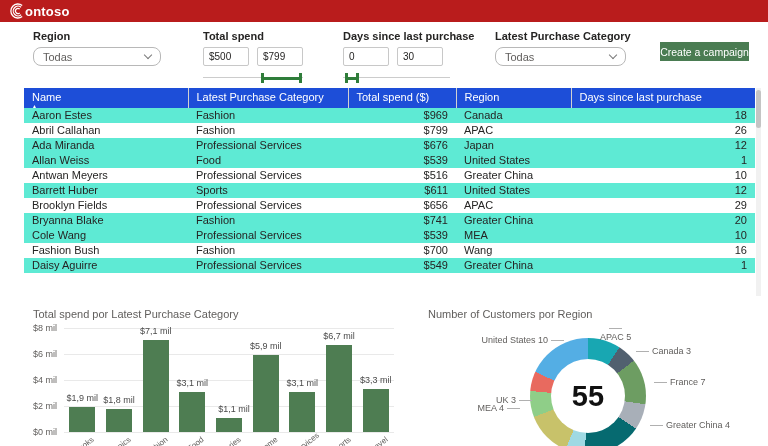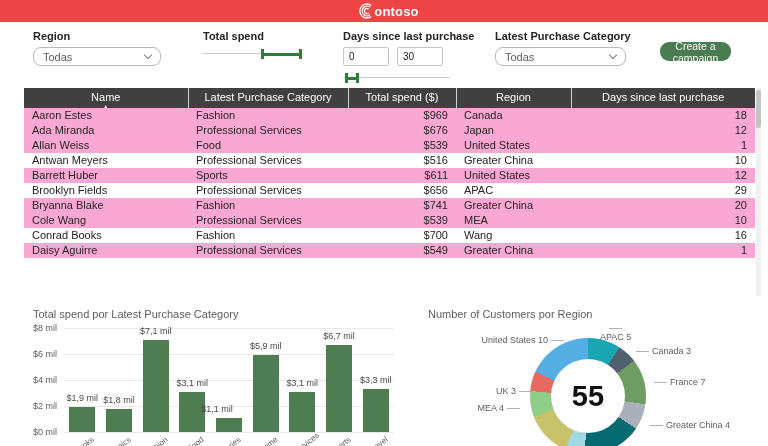--- a/index.html
+++ b/index.html
@@ -1,55 +1,55 @@
 <!DOCTYPE html>
 <html><head>
 <meta charset="utf-8">
 <style>
   * { margin:0; padding:0; box-sizing:border-box; }
   html,body { width:768px; height:446px; overflow:hidden; }
   body { font-family:"Liberation Sans", sans-serif; background:#fff; color:#252423; }
   .app { position:relative; width:768px; height:446px; background:#fff; overflow:hidden; }
 
   
-  .topbar { position:absolute; top:0; left:0; width:768px; height:22px; background:#ef4444;
-            display:flex; align-items:center; padding-left:9px;justify-content:center; }
+  .topbar { position:absolute; top:0; left:0; width:768px; height:22px; background:#b91c1c;
+            display:flex; align-items:center; padding-left:9px; }
   .logo { display:flex; align-items:center; color:#fff; font-weight:bold; font-size:13px; }
   .logo svg { display:block; }
   .logo span { margin-left:-2px; letter-spacing:.2px; }
 
   
   .fgroup { position:absolute; }
   .flabel { font-size:11px; font-weight:bold; color:#252423; margin-bottom:5px; display:block; }
   .dropdown { height:19px; border:1px solid #b8b8b8; border-radius:8px; background:#fff;
               display:flex; align-items:center; justify-content:space-between; padding:0 9px;
               font-size:11px; color:#605e5c; }
   .chev { width:6px; height:6px; border-right:1.2px solid #7a7a7a; border-bottom:1.2px solid #7a7a7a;
           transform:rotate(45deg); margin-top:-3px; }
   .rangeinputs { display:flex; gap:8px; }
   .rangeinputs input { width:46px; height:19px; border:1px solid #c8c8c8; border-radius:2px;
                        font-size:10px; color:#252423; padding:0 5px; font-family:inherit; }
   .slider { position:relative; height:10px; margin-top:7px; }
   .slider .track { position:absolute; left:0; right:0; top:4px; height:1px; background:#ccc; }
   .slider .range { position:absolute; top:3.5px; height:3px; background:#2f7d3a; }
   .slider .handle { position:absolute; top:0; width:3px; height:10px; background:#2f7d3a; }
-  .campaign-btn { position:absolute; left:660px; top:42px; width:71px; height:19px; background:#4a7c52;
-                  border:none; border-radius:9px; color:#fff; font-size:10.5px; font-family:inherit;
+  .campaign-btn { position:absolute; left:660px; top:42px; width:89px; height:19px; background:#4a7c52;
+                  border:none; border-radius:0; color:#fff; font-size:10.5px; font-family:inherit;
                   display:flex; align-items:center; justify-content:center; }
 
   
   .table-wrap { position:absolute; left:24px; top:88px; width:737px; height:208px; overflow:hidden; }
   table { border-collapse:collapse; table-layout:fixed; width:731px; }
-  th { background:#404040; color:#fff; font-weight:normal; text-align:center; font-size:11px;
+  th { background:#1d4ed8; color:#fff; font-weight:normal; text-align:left; font-size:11px;
        height:15px; padding:0 8px; vertical-align:top; padding-top:3px; position:relative; }
   th + th { border-left:1px solid rgba(0,0,0,.18); }
   th .sort { display:block; font-size:5px; line-height:4px; margin-top:1px; }
   td { font-size:11px; color:#252423; height:15px; line-height:15px; padding:0 8px;
        white-space:nowrap; overflow:hidden; }
-  tr.alt td { background:#f9a8d4; }
+  tr.alt td { background:#5eead4; }
   td.num { text-align:right; }
   .tbl-scrollbar { position:absolute; right:0; top:0; width:5px; height:208px; background:#f1f1f1; }
   .tbl-thumb { position:absolute; right:0; top:2px; width:5px; height:38px; background:#c4c4c4; border-radius:3px; }
 
   
   .barchart { position:absolute; left:24px; top:300px; width:378px; height:146px; overflow:hidden; }
   .chart-title { position:absolute; left:9px; top:8px; font-size:11px; color:#605e5c; }
   .plot { position:absolute; left:40px; top:28px; width:330px; height:104px; }
   .gridline { position:absolute; left:0; right:0; height:1px; background:#e9e9e9; }
   .ytick { position:absolute; left:9px; width:30px; font-size:9px; color:#605e5c; }
@@ -64,21 +64,21 @@
   .hole { position:absolute; left:143px; top:59px; width:74px; height:74px; border-radius:50%;
           background:#fff; display:flex; align-items:center; justify-content:center;
           font-size:29px; font-weight:700; color:#111; }
   .co { position:absolute; display:flex; align-items:center; gap:3px; font-size:9px; color:#605e5c; white-space:nowrap; }
   .co .line { width:13px; height:1px; background:#b0b0b0; }
   .co-apac   { left:192px; top:28px;flex-direction:column; }
   .co-canada { left:228px; top:46px; }
   .co-france { left:246px; top:77px; }
   .co-gc     { left:242px; top:120px; }
   .co-us     { right:204px; top:35px; }
-  .co-uk     { right:236px; top:86px; }
+  .co-uk     { right:236px; top:95px; }
   .co-mea    { right:248px; top:103px; }
 </style>
 </head>
 <body>
 
 <div class="app">
 
   <div class="topbar">
     <div class="logo">
       <svg width="18" height="18" viewBox="0 0 18 18">
@@ -93,20 +93,24 @@
   <div class="fgroup" style="left:33px; top:30px;">
     <span class="flabel">Region</span>
     <div class="dropdown" style="width:128px;">
       <span>Todas</span>
       <span class="chev"></span>
     </div>
   </div>
 
   <div class="fgroup" style="left:203px; top:30px;">
     <span class="flabel">Total spend</span>
+    <div class="rangeinputs">
+      <input readonly="" value="$500" style="">
+      <input readonly="" value="$799" style="">
+    </div>
     <div class="slider" style="width:100px;">
       <div class="track"></div>
       <div class="range" style="left:59px; width:38px;"></div>
       <div class="handle" style="left:58px;"></div>
       <div class="handle" style="left:96px;"></div>
     </div>
   </div>
 
   <div class="fgroup" style="left:343px; top:30px;">
     <span class="flabel">Days since last purchase</span>
@@ -151,20 +155,27 @@
           </tr>
         </thead>
       <tbody id="tbody">
           <tr class="alt">
             <td>Aaron Estes</td>
             <td>Fashion</td>
             <td class="num">$969</td>
             <td>Canada</td>
             <td class="num">18</td>
           </tr>
+          <tr>
+            <td>Abril Callahan</td>
+            <td>Fashion</td>
+            <td class="num">$799</td>
+            <td>APAC</td>
+            <td class="num">26</td>
+          </tr>
           <tr class="alt">
             <td>Ada Miranda</td>
             <td>Professional Services</td>
             <td class="num">$676</td>
             <td>Japan</td>
             <td class="num">12</td>
           </tr>
           <tr class="alt">
             <td>Allan Weiss</td>
             <td>Food</td>
@@ -201,21 +212,21 @@
             <td class="num">20</td>
           </tr>
           <tr class="alt">
             <td>Cole Wang</td>
             <td>Professional Services</td>
             <td class="num">$539</td>
             <td>MEA</td>
             <td class="num">10</td>
           </tr>
           <tr>
-            <td>Conrad Books</td>
+            <td>Fashion Bush</td>
             <td>Fashion</td>
             <td class="num">$700</td>
             <td>Wang</td>
             <td class="num">16</td>
           </tr>
           <tr class="alt">
             <td>Daisy Aguirre</td>
             <td>Professional Services</td>
             <td class="num">$549</td>
             <td>Greater China</td>
@@ -242,21 +253,21 @@
         <div class="bar" style="left: 42px; height: 23.4px;"></div>
         <div class="bar-label" style="left: 25px; bottom: 27.4px;">$1,8 mil</div>
         <div class="xlabel" style="left: -7px;">Electronics</div>
         <div class="bar" style="left: 78.6667px; height: 92.3px;"></div>
         <div class="bar-label" style="left: 61.6667px; bottom: 96.3px; text-align: center;">$7,1 mil</div>
         <div class="xlabel" style="left: 29.6667px;">Fashion</div>
         <div class="bar" style="left: 115.333px; height: 40.3px;"></div>
         <div class="bar-label" style="left: 98.3333px; bottom: 44.3px;">$3,1 mil</div>
         <div class="xlabel" style="left: 66.3333px;">Food</div>
         <div class="bar" style="left: 152px; height: 14.3px;"></div>
-        <div class="bar-label" style="left: 123px; bottom: 18.3px;">$1,1 mil</div>
+        <div class="bar-label" style="left: 140px; bottom: 18.3px;">$1,1 mil</div>
         <div class="xlabel" style="left: 103px;">Groceries</div>
         <div class="bar" style="left: 188.667px; height: 76.7px;"></div>
         <div class="bar-label" style="left: 171.667px; bottom: 80.7px;">$5,9 mil</div>
         <div class="xlabel" style="left: 139.667px;">Home</div>
         <div class="bar" style="left: 225.333px; height: 40.3px;"></div>
         <div class="bar-label" style="left: 208.333px; bottom: 44.3px;">$3,1 mil</div>
         <div class="xlabel" style="left: 176.333px;">Professional Services</div>
         <div class="bar" style="left: 262px; height: 87.1px;"></div>
         <div class="bar-label" style="left: 245px; bottom: 91.1px;">$6,7 mil</div>
         <div class="xlabel" style="left: 213px;">Sports</div>

